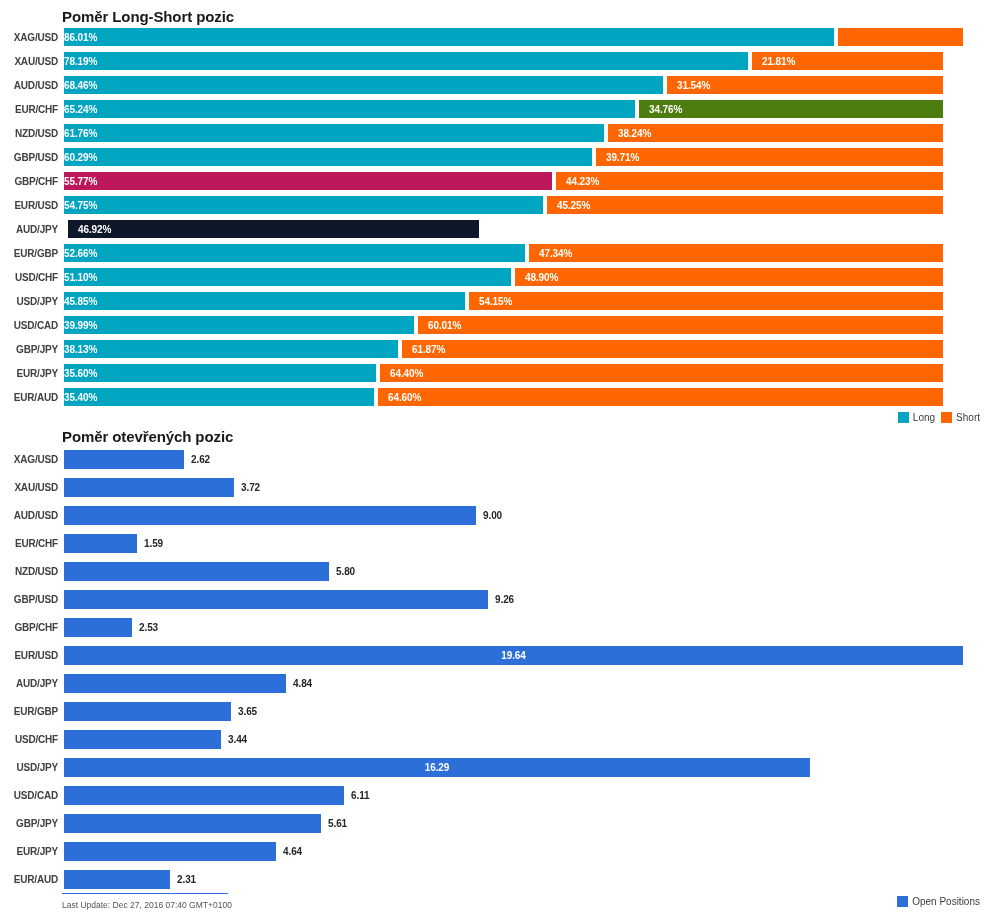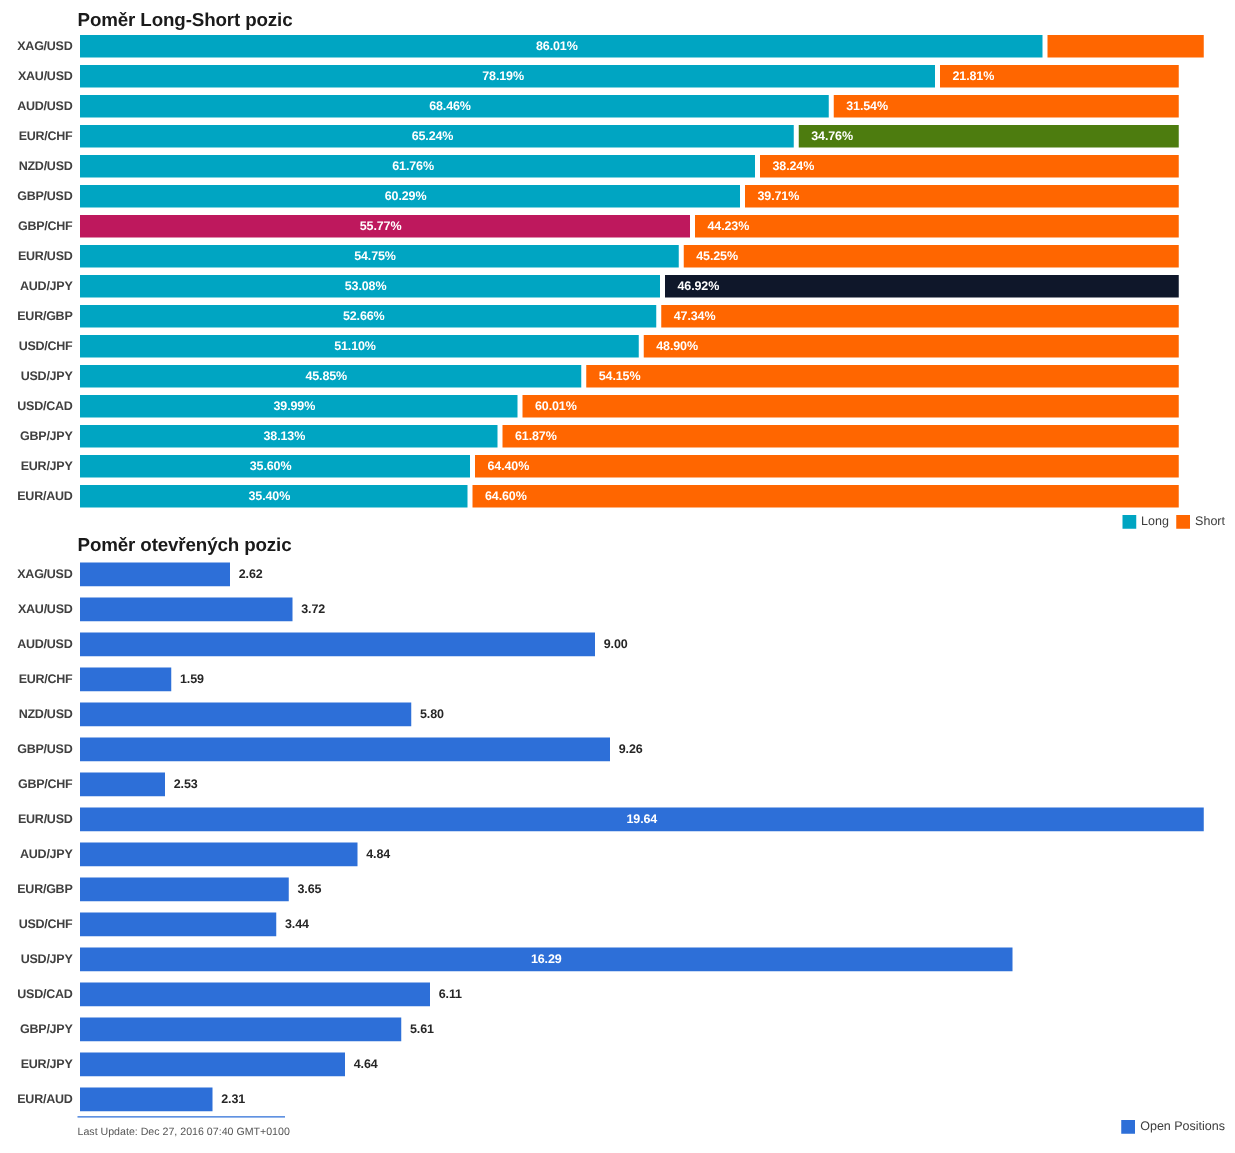--- a/index.html
+++ b/index.html
@@ -56,21 +56,21 @@
   }
   .bar {
     height: 18px;
     display: flex;
     align-items: center;
     box-sizing: border-box;
     overflow: hidden;
   }
   .bar.long {
     background: #00a5c2;
-    justify-content: center;
+    justify-content: flex-start;
   }
   .bar.short {
     background: #ff6600;
     justify-content: flex-start;
   }
   .bar.openpos {
     background: #2d6fd8;
   }
   .bar-value {
     font-size: 10px;
@@ -242,23 +242,20 @@
           </div>
           <div class="gap"></div>
           <div class="bar short" style="width: 396px; background: rgb(255, 102, 0);">
             <span class="bar-value">45.25%</span>
           </div>
         </div>
       </div>
       <div class="row">
         <div class="row-label">AUD/JPY</div>
         <div class="track">
-          <div class="bar long" style="width: 464px; background: rgb(0, 165, 194);">
-            <span class="bar-value">53.08%</span>
-          </div>
           <div class="gap"></div>
           <div class="bar short" style="width: 411px; background: #0f172a;">
             <span class="bar-value">46.92%</span>
           </div>
         </div>
       </div>
       <div class="row">
         <div class="row-label">EUR/GBP</div>
         <div class="track">
           <div class="bar long" style="width: 461px; background: rgb(0, 165, 194);">

